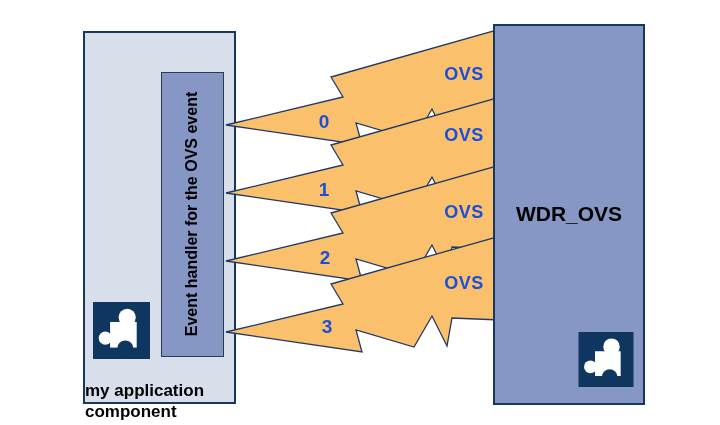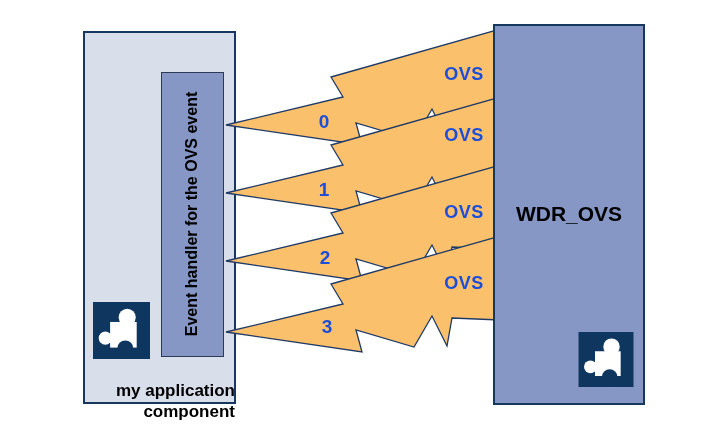--- a/index.html
+++ b/index.html
@@ -36,21 +36,21 @@
     white-space: nowrap;
     font-size: 16px;
     font-weight: bold;
     color: #000000;
   }
   .left-box-label {
     position: absolute;
     left: 75px; top: 347px;
     transform: translateX(-50%);
     width: 150px;
-    text-align: right;
+    text-align: left;
     font-size: 17px;
     font-weight: bold;
     line-height: 1.24;
     color: #000000;
     white-space: pre-line;
   }
   .puzzle-icon { position: absolute; }
   .puzzle-left { left: 8px; top: 269px; width: 57px; height: 57px; }  
   .right-box {
     left: 493px; top: 24px;

